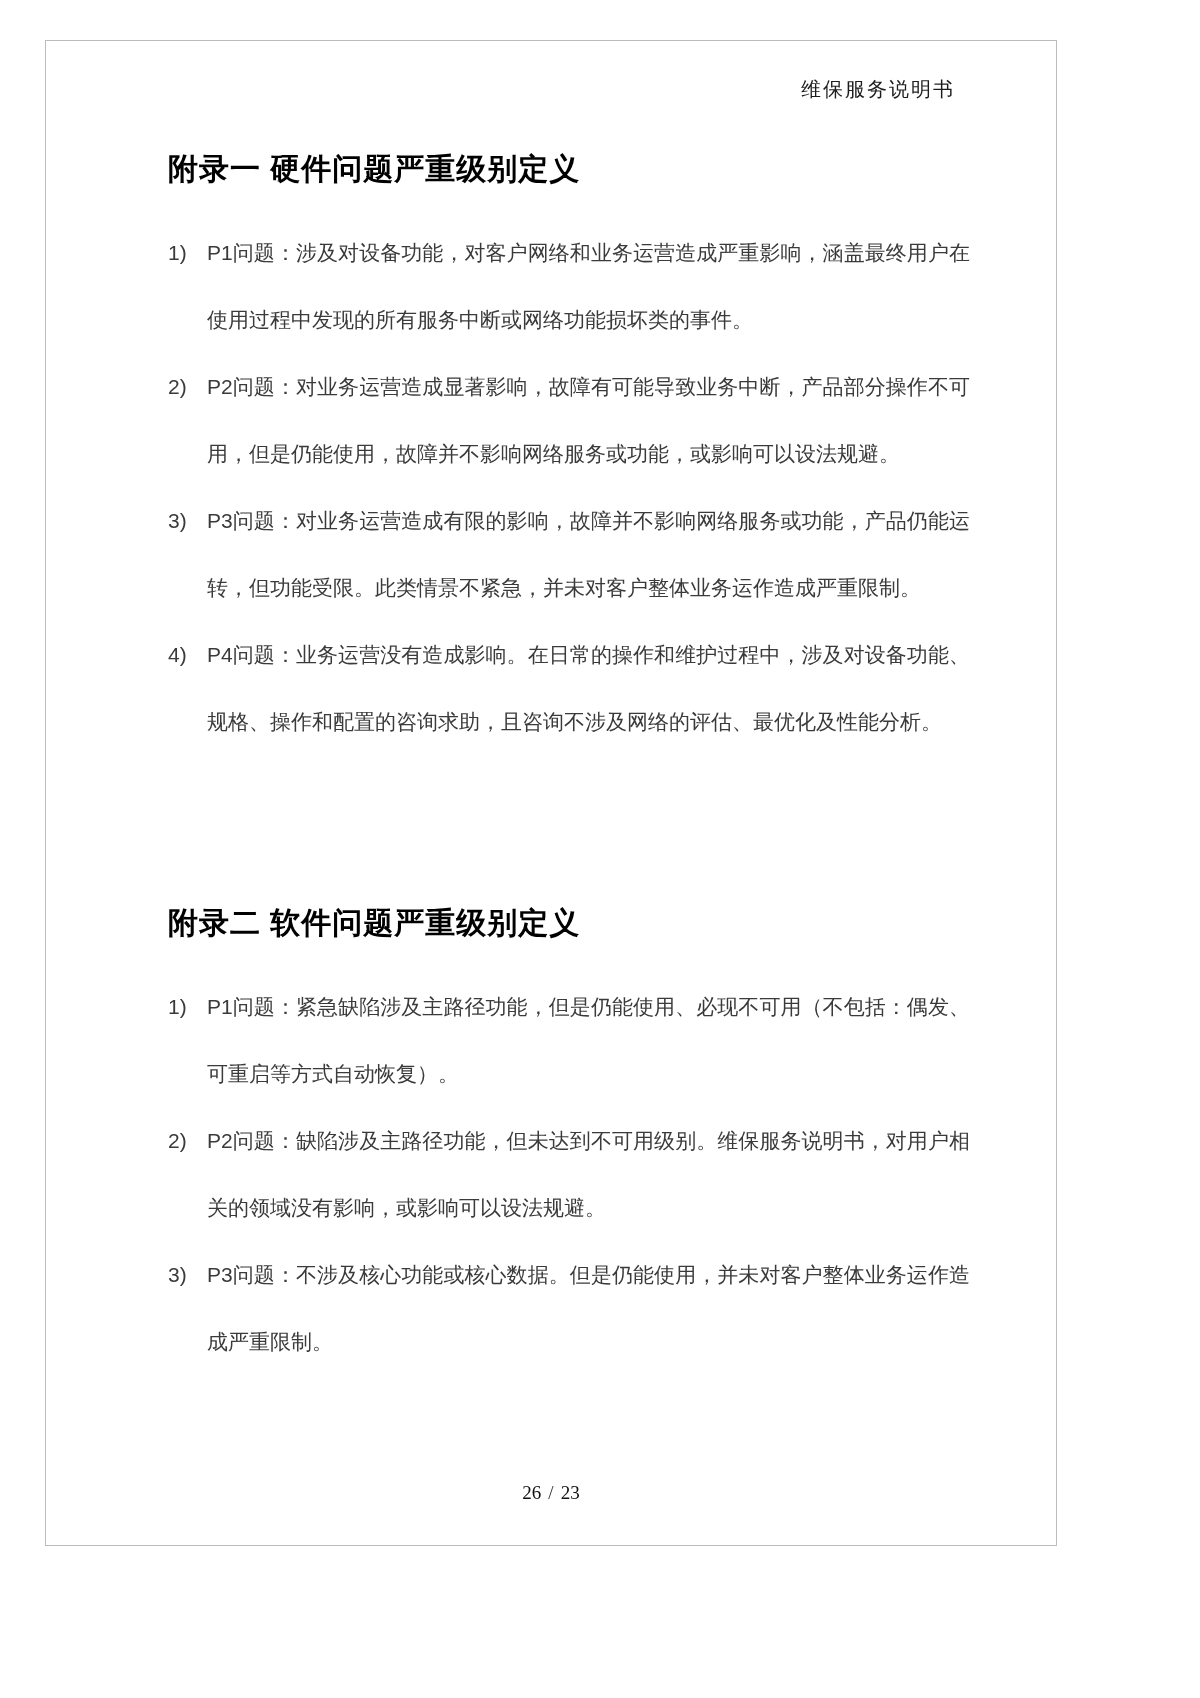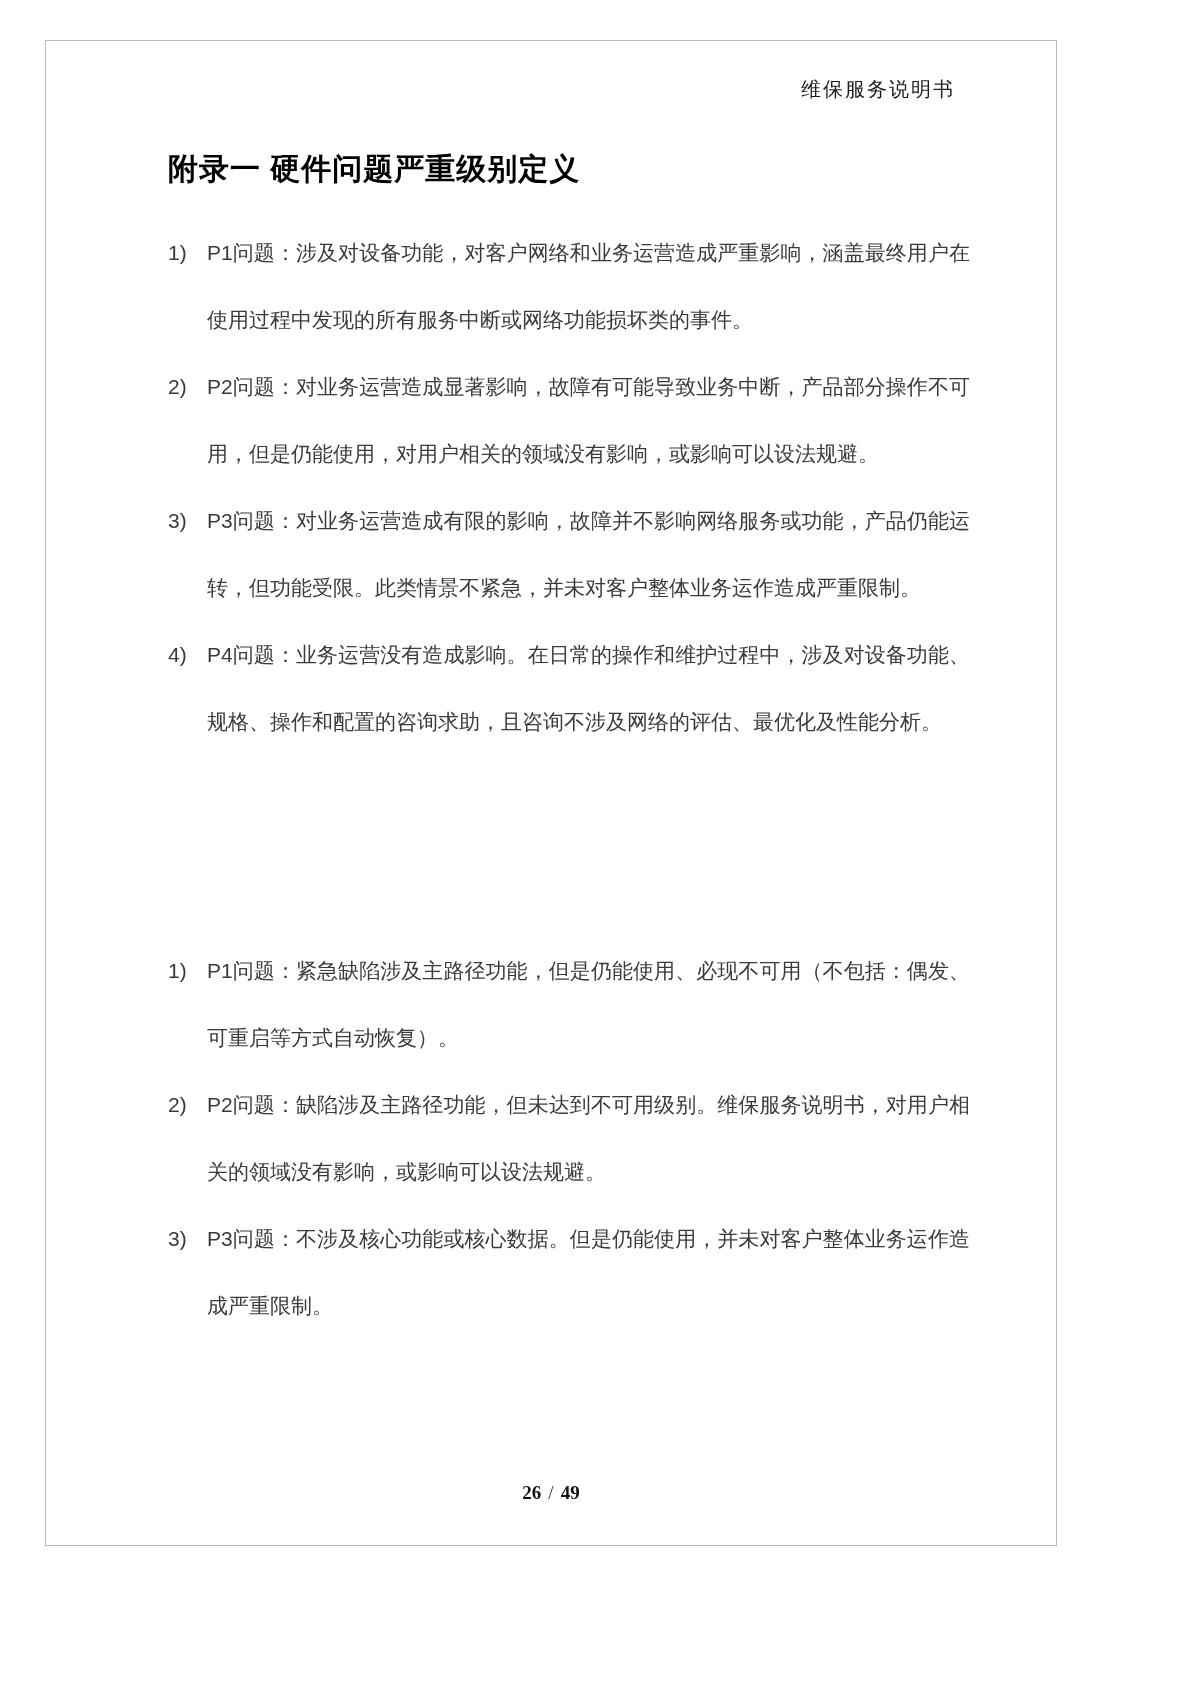--- a/index.html
+++ b/index.html
@@ -73,21 +73,21 @@
   .footer {
     position: absolute;
     top: 1482px;
     left: 45px;
     width: 1012px;
     text-align: center;
     font-family: "Liberation Serif", "DejaVu Serif", serif;
     font-size: 19px;
     color: #111111;
   }
-  .footer .pagenum { font-weight: bold; }
+  .footer .pagenum { font-weight: normal; }
   .footer .sep {
     font-weight: normal;
     color: #333333;
     margin: 0 7px;
   }
 </style>
 </head>
 <body>
 
 <div class="page">
@@ -98,47 +98,48 @@
 
   <section class="appendix appendix-1">
     <h1 class="appendix-title">附录一 硬件问题严重级别定义</h1>
     <div class="item-list">
       <div class="item">
         <span class="item-num">1)</span>
         <span class="item-text">P1问题：涉及对设备功能，对客户网络和业务运营造成严重影响，涵盖最终用户在使用过程中发现的所有服务中断或网络功能损坏类的事件。</span>
       </div>
       <div class="item">
         <span class="item-num">2)</span>
-        <span class="item-text">P2问题：对业务运营造成显著影响，故障有可能导致业务中断，产品部分操作不可用，但是仍能使用，对用户相关的领域没有影响，或影响可以设法规避。</span>
+        <span class="item-text">P2问题：对业务运营造成显著影响，故障有可能导致业务中断，产品部分操作不可用，但是仍能使用，故障并不影响网络服务或功能，或影响可以设法规避。</span>
       </div>
       <div class="item">
         <span class="item-num">3)</span>
         <span class="item-text">P3问题：对业务运营造成有限的影响，故障并不影响网络服务或功能，产品仍能运转，但功能受限。此类情景不紧急，并未对客户整体业务运作造成严重限制。</span>
       </div>
       <div class="item">
         <span class="item-num">4)</span>
         <span class="item-text">P4问题：业务运营没有造成影响。在日常的操作和维护过程中，涉及对设备功能、规格、操作和配置的咨询求助，且咨询不涉及网络的评估、最优化及性能分析。</span>
       </div>
     </div>
   </section>
 
   <section class="appendix appendix-2">
+    <h1 class="appendix-title">附录二 软件问题严重级别定义</h1>
     <div class="item-list">
       <div class="item">
         <span class="item-num">1)</span>
         <span class="item-text">P1问题：紧急缺陷涉及主路径功能，但是仍能使用、必现不可用（不包括：偶发、可重启等方式自动恢复）。</span>
       </div>
       <div class="item">
         <span class="item-num">2)</span>
         <span class="item-text">P2问题：缺陷涉及主路径功能，但未达到不可用级别。维保服务说明书，对用户相关的领域没有影响，或影响可以设法规避。</span>
       </div>
       <div class="item">
         <span class="item-num">3)</span>
         <span class="item-text">P3问题：不涉及核心功能或核心数据。但是仍能使用，并未对客户整体业务运作造成严重限制。</span>
       </div>
     </div>
   </section>
 
   <div class="footer">
-    <span class="pagenum">26</span><span class="sep">/</span><span class="pagenum">49</span>
+    <span class="pagenum">26</span><span class="sep">/</span><span class="pagenum">23</span>
   </div>
 
 </div>
 
 </body></html>

